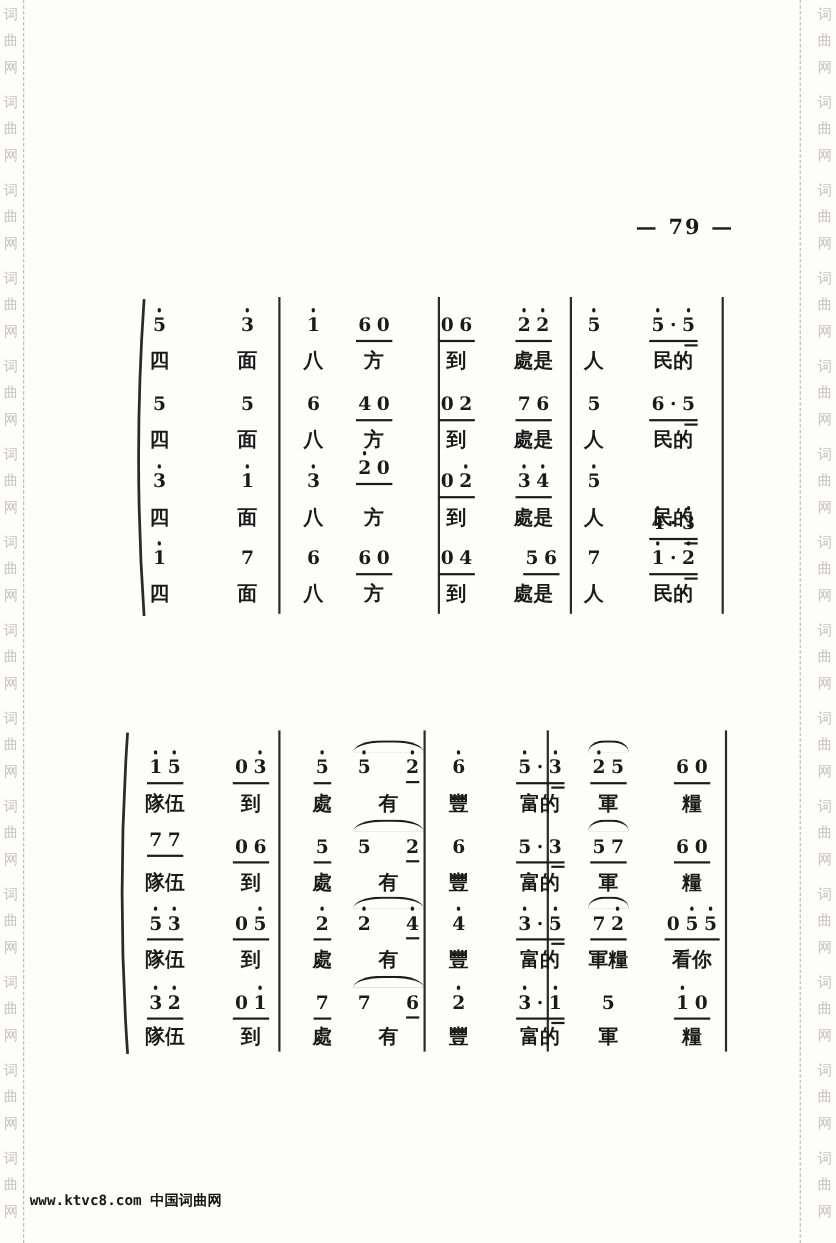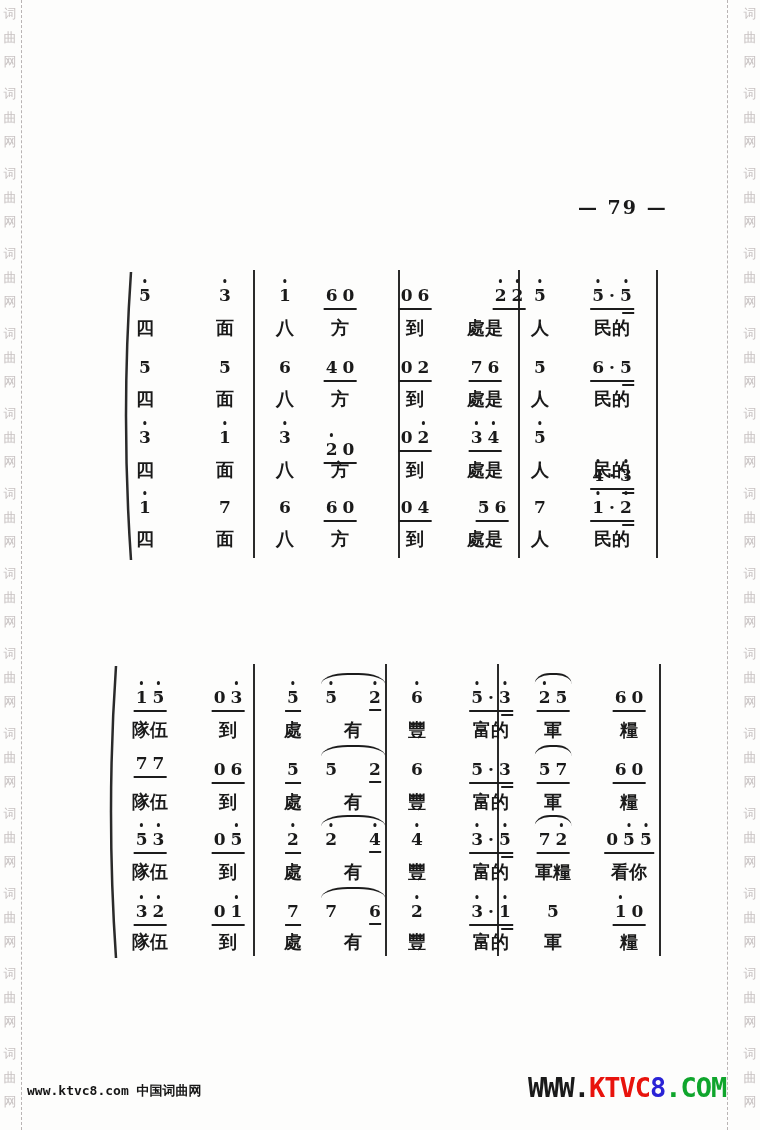--- a/index.html
+++ b/index.html
@@ -201,21 +201,21 @@
         </svg>
         <div class="barline" style="left: 135px; height: 288px;"></div>
         <div class="barline" style="left: 280px; height: 288px;"></div>
         <div class="barline" style="left: 400px; height: 288px;"></div>
         <div class="endbar" style="left: 538px; height: 288px;"></div>
         <div class="note-cell" style="left: 27px; top: 18px;"><span class="grp"><span class="nchar">5<span class="hdot"></span></span></span></div>
         <div class="note-cell" style="left: 107px; top: 18px;"><span class="grp"><span class="nchar">3<span class="hdot"></span></span></span></div>
         <div class="note-cell" style="left: 167px; top: 18px;"><span class="grp"><span class="nchar">1<span class="hdot"></span></span></span></div>
         <div class="note-cell" style="left: 222px; top: 18px;"><span class="grp ul"><span class="nchar">6</span><span class="nchar">0</span></span></div>
         <div class="note-cell" style="left: 297px; top: 18px;"><span class="grp ul"><span class="nchar">0</span><span class="nchar">6</span></span></div>
-        <div class="note-cell" style="left: 367px; top: 18px; margin-left: 24px;"><span class="grp ul"><span class="nchar">2<span class="hdot"></span></span><span class="nchar">2<span class="hdot"></span></span></span></div>
+        <div class="note-cell" style="left: 367px; top: 18px;"><span class="grp ul"><span class="nchar">2<span class="hdot"></span></span><span class="nchar">2<span class="hdot"></span></span></span></div>
         <div class="note-cell" style="left: 422px; top: 18px;"><span class="grp"><span class="nchar">5<span class="hdot"></span></span></span></div>
         <div class="note-cell" style="left: 494px; top: 18px;"><span class="grp ul"><span class="nchar">5<span class="hdot"></span></span><span class="nchar">·</span><span class="nchar">5<span class="hdot"></span></span><span class="dbl"></span></span></div>
         <div class="lyric" style="left: 27px; top: 48px;">四</div>
         <div class="lyric" style="left: 107px; top: 48px;">面</div>
         <div class="lyric" style="left: 167px; top: 48px;">八</div>
         <div class="lyric" style="left: 222px; top: 48px;">方</div>
         <div class="lyric" style="left: 297px; top: 48px;">到</div>
         <div class="lyric" style="left: 367px; top: 48px;">處是</div>
         <div class="lyric" style="left: 422px; top: 48px;">人</div>
         <div class="lyric" style="left: 494px; top: 48px;">民的</div>
@@ -231,21 +231,21 @@
         <div class="lyric" style="left: 107px; top: 119px;">面</div>
         <div class="lyric" style="left: 167px; top: 119px;">八</div>
         <div class="lyric" style="left: 222px; top: 119px;">方</div>
         <div class="lyric" style="left: 297px; top: 119px;">到</div>
         <div class="lyric" style="left: 367px; top: 119px;">處是</div>
         <div class="lyric" style="left: 422px; top: 119px;">人</div>
         <div class="lyric" style="left: 494px; top: 119px;">民的</div>
         <div class="note-cell" style="left: 27px; top: 160px;"><span class="grp"><span class="nchar">3<span class="hdot"></span></span></span></div>
         <div class="note-cell" style="left: 107px; top: 160px;"><span class="grp"><span class="nchar">1<span class="hdot"></span></span></span></div>
         <div class="note-cell" style="left: 167px; top: 160px;"><span class="grp"><span class="nchar">3<span class="hdot"></span></span></span></div>
-        <div class="note-cell" style="left: 222px; top: 172px;"><span class="grp ul"><span class="nchar">2<span class="hdot"></span></span><span class="nchar">0</span></span></div>
+        <div class="note-cell" style="left: 222px; top: 148px;"><span class="grp ul"><span class="nchar">2<span class="hdot"></span></span><span class="nchar">0</span></span></div>
         <div class="note-cell" style="left: 297px; top: 160px;"><span class="grp ul"><span class="nchar">0</span><span class="nchar">2<span class="hdot"></span></span></span></div>
         <div class="note-cell" style="left: 367px; top: 160px;"><span class="grp ul"><span class="nchar">3<span class="hdot"></span></span><span class="nchar">4<span class="hdot"></span></span></span></div>
         <div class="note-cell" style="left: 422px; top: 160px;"><span class="grp"><span class="nchar">5<span class="hdot"></span></span></span></div>
         <div class="note-cell" style="left: 494px; top: 160px; margin-top: 38px;"><span class="grp ul"><span class="nchar">4<span class="hdot"></span></span><span class="nchar">·</span><span class="nchar">3<span class="hdot"></span></span><span class="dbl"></span></span></div>
         <div class="lyric" style="left: 27px; top: 190px;">四</div>
         <div class="lyric" style="left: 107px; top: 190px;">面</div>
         <div class="lyric" style="left: 167px; top: 190px;">八</div>
         <div class="lyric" style="left: 222px; top: 190px;">方</div>
         <div class="lyric" style="left: 297px; top: 190px;">到</div>
         <div class="lyric" style="left: 367px; top: 190px;">處是</div>
@@ -337,14 +337,13 @@
         <div class="lyric" style="left: 190px; top: 268px;">處</div>
         <div class="lyric" style="left: 250px; top: 268px;">有</div>
         <div class="lyric" style="left: 314px; top: 268px;">豐</div>
         <div class="lyric" style="left: 388px; top: 268px;">富的</div>
         <div class="lyric" style="left: 450px; top: 268px;">軍</div>
         <div class="lyric" style="left: 526px; top: 268px;">糧</div>
       </div>
     </div>
 
   <div id="footer-credit">www.ktvc8.com 中国词曲网</div>
-  <div id="footer-logo"><span style="color: rgb(26, 26, 26);">WWW.</span><span style="color: rgb(232, 19, 12);">KTVC</span><span style="color: rgb(42, 35, 214);">8</span><span style="color: rgb(15, 165, 44);">.COM</span></div>
 </div>
 
 </body></html>

